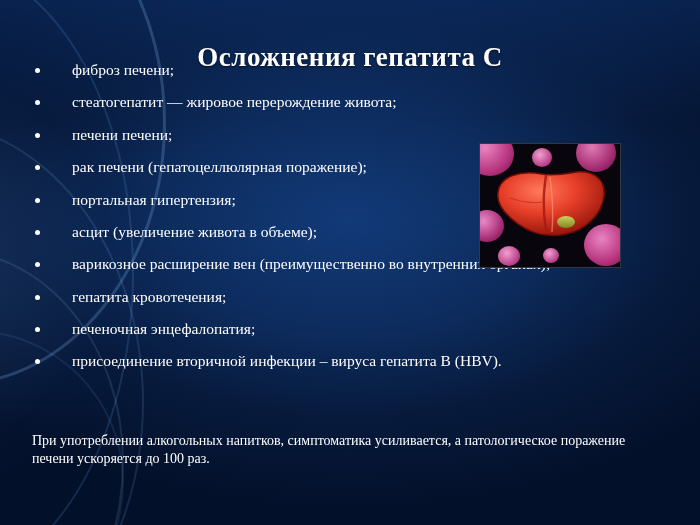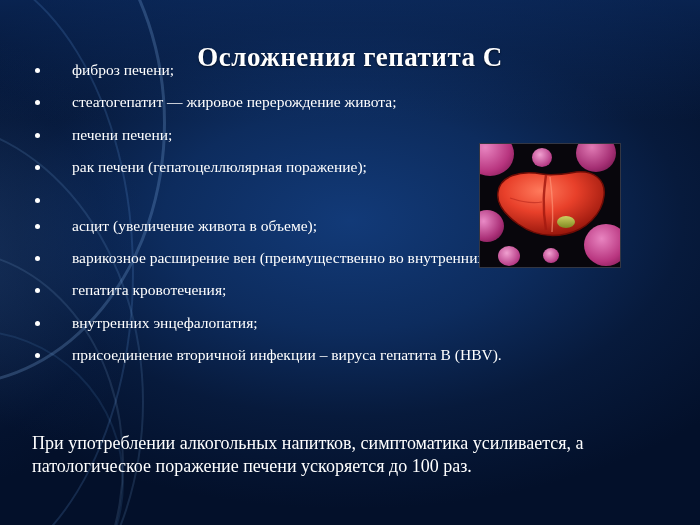--- a/index.html
+++ b/index.html
@@ -96,21 +96,21 @@
   .bullet.wide .txt { max-width: 600px; }
   
   .narrow .txt { max-width: 430px; }
 
   .footer {
     position: absolute;
     left: 32px;
     top: 432px;
     width: 600px;
     color: #ffffff;
-    font-size: 18px;
+    font-size: 14px;
     line-height: 1.28;
   }
 
   .liver-img {
     position: absolute;
     left: 479px;
     top: 143px;
     width: 140px;
     height: 123px;
     background: #08060c;
@@ -152,36 +152,37 @@
     <div class="bullet narrow">
       <span class="dot"></span>
       <span class="txt">печени печени;</span>
     </div>
     <div class="bullet narrow">
       <span class="dot"></span>
       <span class="txt">рак печени (гепатоцеллюлярная поражение);</span>
     </div>
     <div class="bullet narrow">
       <span class="dot"></span>
+      <span class="txt">портальная гипертензия;</span>
     </div>
     <div class="bullet narrow">
       <span class="dot"></span>
       <span class="txt">асцит (увеличение живота в объеме);</span>
     </div>
     <div class="bullet wide">
       <span class="dot"></span>
       <span class="txt">варикозное расширение вен (преимущественно во внутренних органах);</span>
     </div>
     <div class="bullet wide">
       <span class="dot"></span>
       <span class="txt">гепатита кровотечения;</span>
     </div>
     <div class="bullet wide">
       <span class="dot"></span>
-      <span class="txt">внутренних энцефалопатия;</span>
+      <span class="txt">печеночная энцефалопатия;</span>
     </div>
     <div class="bullet wide">
       <span class="dot"></span>
       <span class="txt">присоединение вторичной инфекции – вируса гепатита В (HBV).</span>
     </div>
   </div>
 
   <div class="footer">При употреблении алкогольных напитков, симптоматика усиливается, а патологическое поражение печени ускоряется до 100 раз.</div>
 
   <div class="liver-img">

